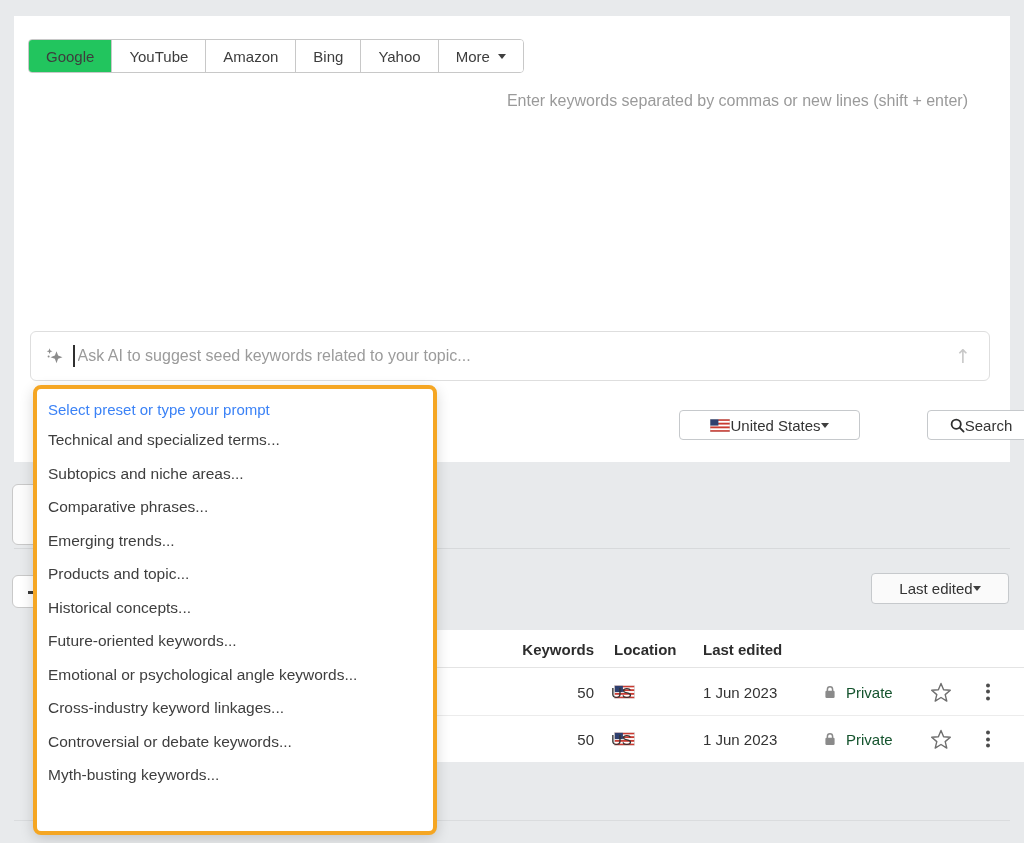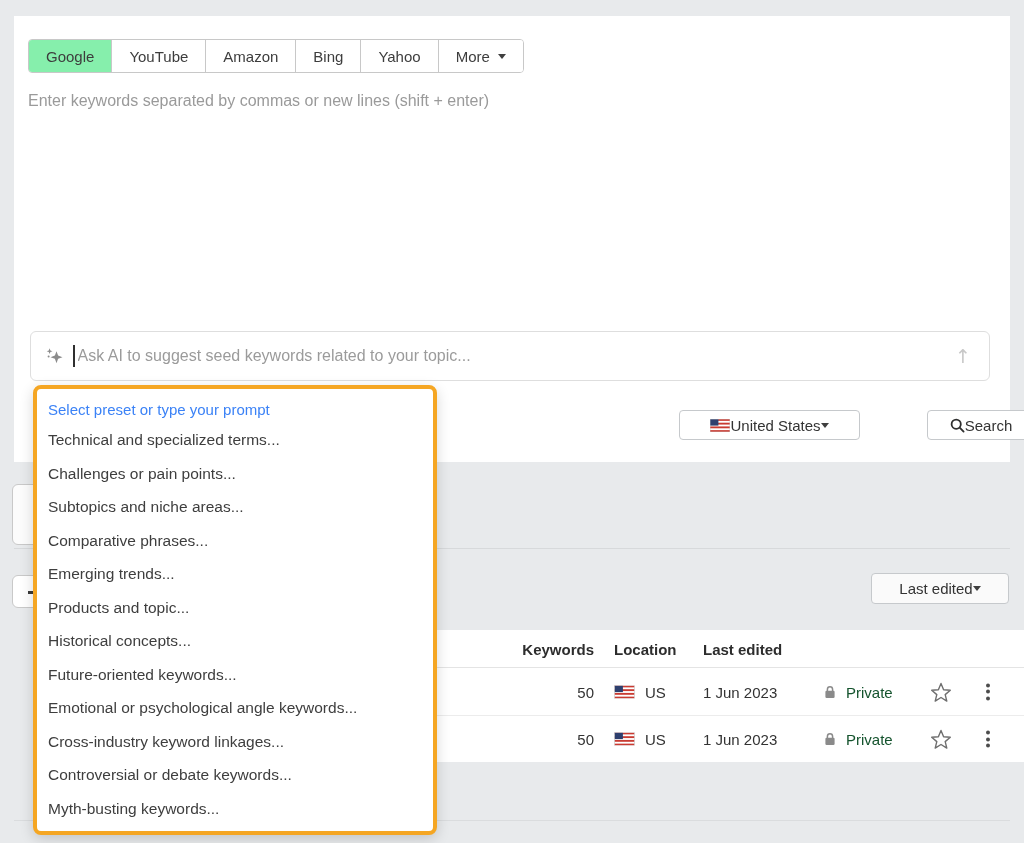--- a/index.html
+++ b/index.html
@@ -13,24 +13,24 @@
   }
   #app { position: absolute; inset: 0; width: 1024px; height: 843px; }
 
   
   .panel { position: absolute; left: 14px; top: 16px; width: 996px; height: 446px; background: #ffffff; }
 
   
   .tabs { position: absolute; left: 28px; top: 39px; display: inline-flex; border: 1px solid #c8c8c8; border-radius: 4px; overflow: hidden; background: #fff; height: 34px; }
   .tab { display: flex; align-items: center; gap: 8px; padding: 0 17px; font-size: 15px; color: #3d3d3d; border-right: 1px solid #c8c8c8; background: #fff; cursor: pointer; white-space: nowrap; }
   .tab:last-child { border-right: none; }
-  .tab.active { background: #86efac; }
-
-  
-  .kw-area { position: absolute; left: 28px; top: 92px; width: 940px; height: 225px; border: none; outline: none; resize: none; font-family: "Liberation Sans", "DejaVu Sans", sans-serif; font-size: 16px; color: #333; background: transparent; }
+  .tab.active { background: #22c55e; }
+
+  
+  .kw-area { position: absolute; left: 28px; top: 92px; width: 940px; height: 225px; border: none; outline: none; resize: none; font-family: "Liberation Sans", "DejaVu Sans", sans-serif; font-size: 16px; color: #333; background: transparent; text-align: right; }
   .kw-area::placeholder { color: #9a9a9a; opacity: 1; }
 
   
   .ai-box { position: absolute; left: 30px; top: 331px; width: 960px; height: 50px; border: 1px solid #dedede; border-radius: 6px; background: #fff; display: flex; align-items: center; padding: 0 18px 0 14px; }
   .ai-box .sparkle { flex: 0 0 auto; margin-right: 9px; display: flex; }
   .ai-caret { width: 1.5px; height: 22px; background: #2f2f2f; margin-right: 3px; flex: 0 0 auto; }
   .ai-input { flex: 1 1 auto; border: none; outline: none; font-family: "Liberation Sans", "DejaVu Sans", sans-serif; font-size: 16px; color: #333; background: transparent; }
   .ai-input::placeholder { color: #9b9b9b; opacity: 1; }
   .ai-send { flex: 0 0 auto; font-size: 19px; color: #c8c8c8; line-height: 1; cursor: pointer; font-family: "DejaVu Sans", sans-serif; }
 
@@ -54,21 +54,21 @@
 
   
   .table { position: absolute; left: 14px; top: 630px; width: 996px; background: #fff; z-index: 2; margin-left: 24px; }
   .thead { position: relative; height: 38px; border-bottom: 1px solid #e4e4e4; font-weight: bold; font-size: 15px; color: #2d2d2d; }
   .trow  { position: relative; height: 47px; font-size: 15px; color: #333; }
   .trow + .trow { border-top: 1px solid #ececec; }
   .tcell { position: absolute; top: 50%; transform: translateY(-50%); white-space: nowrap; }
   .c-kw    { left: 0; width: 556px; text-align: right; }
   .c-loc   { left: 576px; }
   .c-flag  { left: 576px; display: flex; }
-  .c-us    { left: 607px; text-align: center; }
+  .c-us    { left: 573px; text-align: center; }
   .c-date  { left: 665px; }
   .c-lock  { left: 786px; display: flex; }
   .c-priv  { left: 808px; color: #14532d; }
   .c-star  { left: 892px; display: flex; cursor: pointer; }
   .c-dots  { left: 948px; display: flex; flex-direction: column; gap: 2.5px; cursor: pointer; }
   .c-dots i { width: 4px; height: 4px; border-radius: 50%; background: #4c4c4c; display: block; }
 
   
   .preset-dd { position: absolute; left: 33px; top: 385px; width: 404px; height: 450px; background: #fff; border: 4px solid #f5a623; border-radius: 8px; box-shadow: 0 4px 14px rgba(0,0,0,0.16); z-index: 10; padding: 7px 0 6px 0; }
   .dd-header { height: 27px; line-height: 27px; padding-left: 11px; font-size: 15px; color: #3b82f6; white-space: nowrap; }
@@ -235,21 +235,20 @@
           <i></i>
           <i></i>
           <i></i>
         </span>
     </div>
   </div>
 
   <div class="preset-dd">
     <div class="dd-header">Select preset or type your prompt</div>
     <div class="dd-item">Technical and specialized terms...</div>
-    <div class="dd-item">Challenges or pain points...</div>
     <div class="dd-item">Subtopics and niche areas...</div>
     <div class="dd-item">Comparative phrases...</div>
     <div class="dd-item">Emerging trends...</div>
     <div class="dd-item">Products and topic...</div>
     <div class="dd-item">Historical concepts...</div>
     <div class="dd-item">Future-oriented keywords...</div>
     <div class="dd-item">Emotional or psychological angle keywords...</div>
     <div class="dd-item">Cross-industry keyword linkages...</div>
     <div class="dd-item">Controversial or debate keywords...</div>
     <div class="dd-item">Myth-busting keywords...</div>

